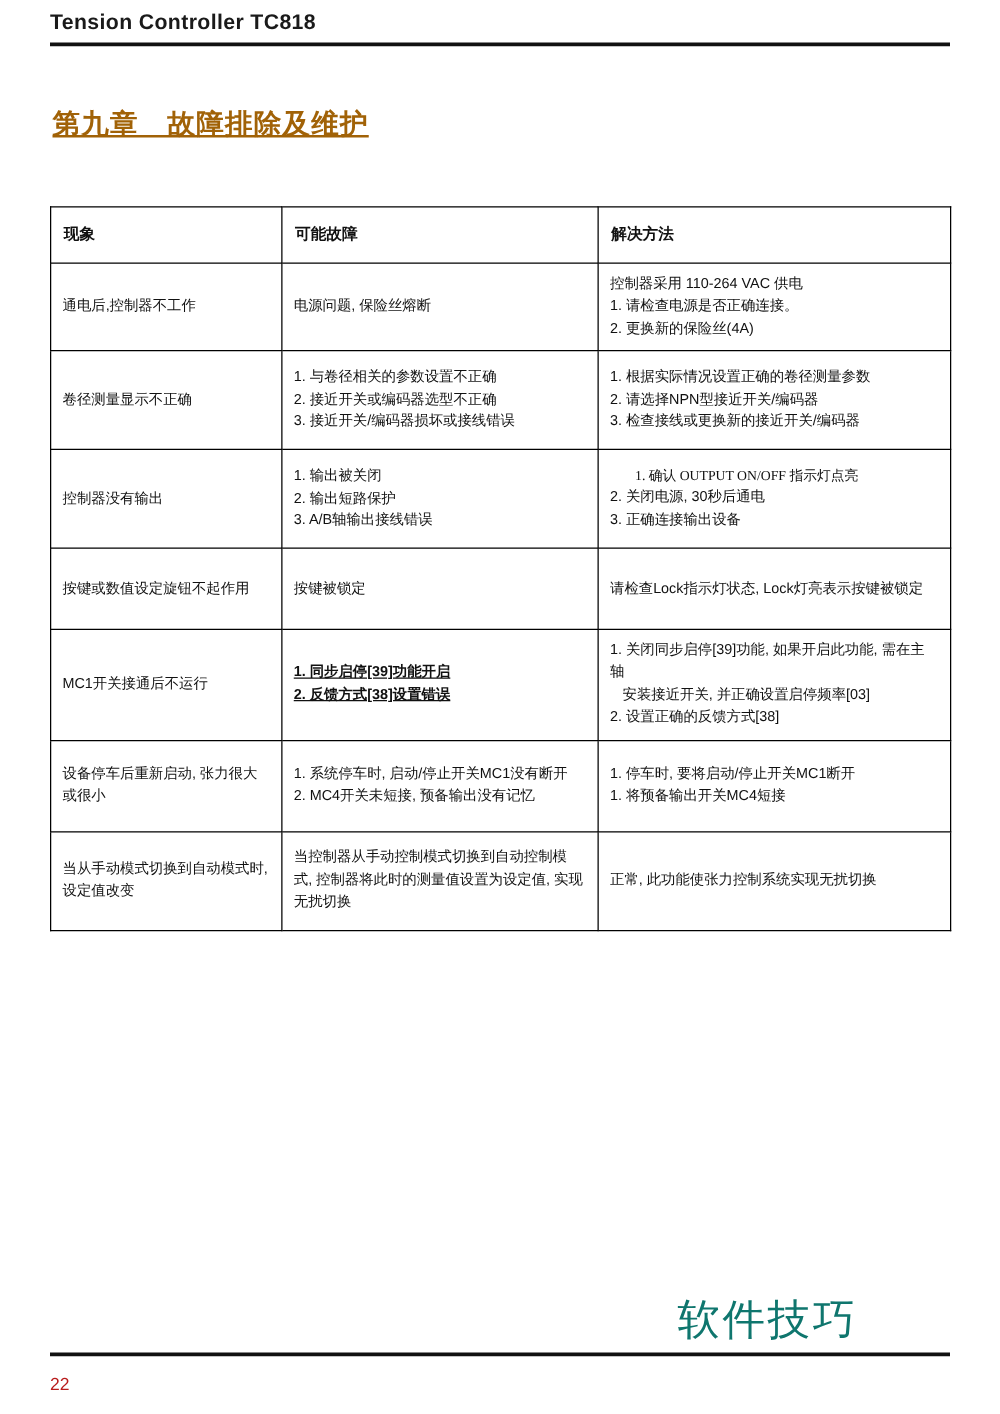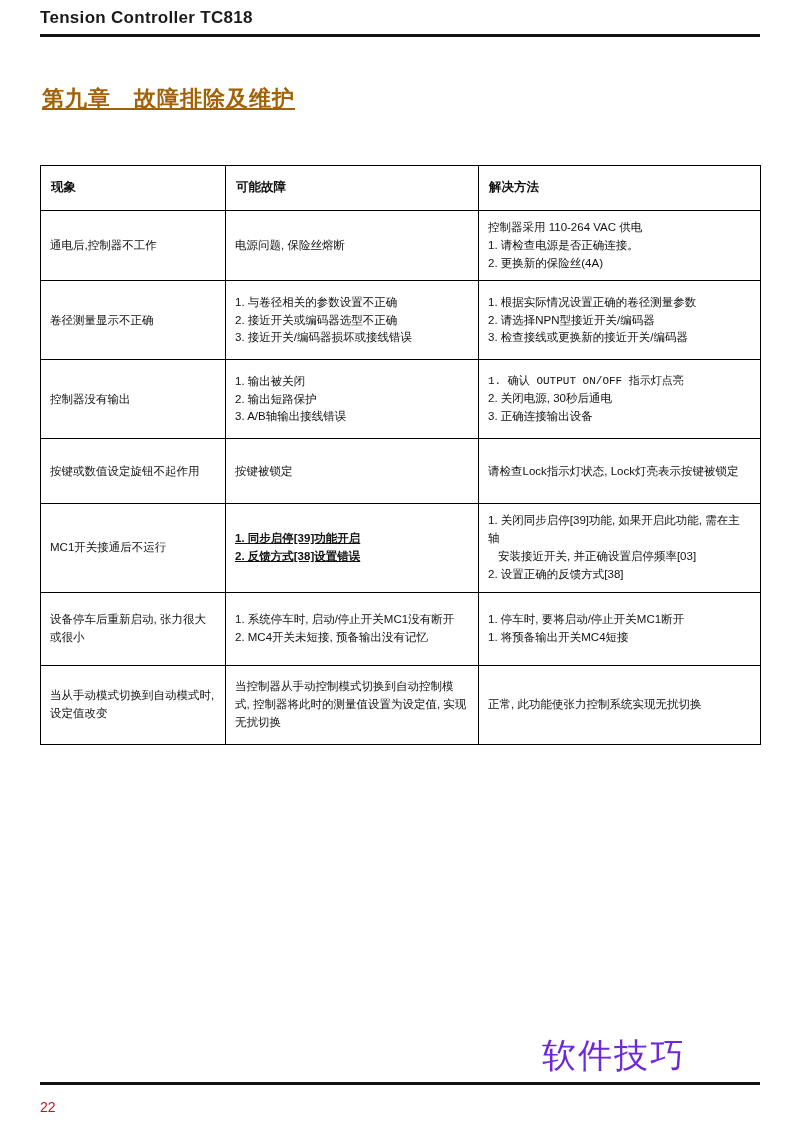--- a/index.html
+++ b/index.html
@@ -86,37 +86,37 @@
   col.c1 { width: 185px; }
   col.c2 { width: 253px; }
   col.c3 { width: 282px; }
   .cell-lines > div {
     white-space: pre-wrap;
   }
   .u {
     text-decoration: underline;
     font-weight: bold;
   }
-  .mono-sp { font-family: Liberation Mono, monospace; font-size: 11px; }
+  .mono-sp { font-family: Liberation Serif, serif; font-size: 11px; margin-left: 20px; }
   
   .r0 td { height: 50px; }
   .r1 td { height: 62px; }
   .r2 td { height: 62px; }
   .r3 td { height: 48px; }
   .r4 td { height: 56px; }
   .r5 td { height: 56px; }
   .r6 td { height: 56px; }
   .r7 td { height: 62px; }
   
   .watermark {
     position: absolute;
     right: 22px;
     bottom: 52px;
     font-size: 34px;
-    color: #6d28d9;
+    color: #0f766e;
     font-weight: normal;
     letter-spacing: 2px;
     font-family: Liberation Mono, monospace;
     user-select: none;
   }
   
   .footer-rule {
     position: absolute;
     left: 40px;
     bottom: 46px;

